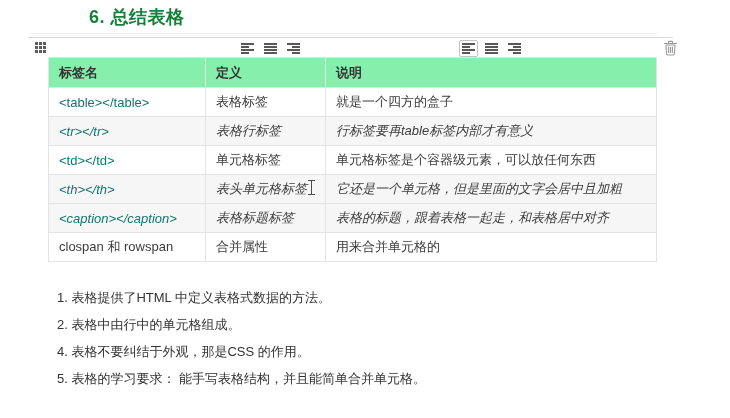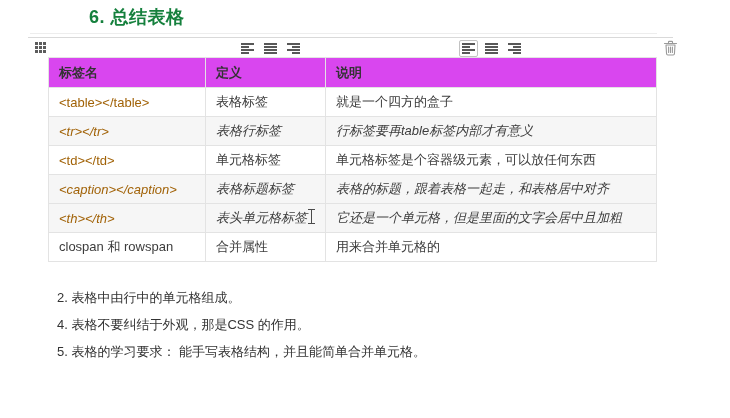--- a/index.html
+++ b/index.html
@@ -59,24 +59,24 @@
   
   .tbl{
     position:absolute;left:48px;top:57px;width:608px;
     border-collapse:collapse;table-layout:fixed;
     font-size:13px;color:#3c3c3c;
   }
   .tbl th,.tbl td{
     border:1px solid #e3e3e3;padding:0 6px 0 10px;text-align:left;vertical-align:middle;
     overflow:hidden;white-space:nowrap;
   }
-  .tbl thead th{height:29px;font-weight:700;color:#333;background:#d946ef;}
+  .tbl thead th{height:29px;font-weight:700;color:#333;background:#86efac;}
   .tbl tbody td{height:28px;font-weight:400;background:#fff;}
   .tbl tbody tr.shaded td{background:#f6f6f6;font-style:italic;}
-  .muted{color:#a16207;}
+  .muted{color:#0f766e;}
   .caret{
     display:none;width:7px;height:13px;position:relative;vertical-align:-2px;margin-left:1px;
     border-top:1px solid #4a4a4a;border-bottom:1px solid #4a4a4a;
   }
   .caret::after{content:"";position:absolute;left:3px;top:0;bottom:0;width:1px;background:#4a4a4a;}
 
   
   .notes{position:absolute;left:57px;top:284px;font-size:13px;color:#333;}
   .note{height:27px;line-height:27px;white-space:nowrap;}
 </style>
@@ -150,40 +150,41 @@
     <td><span>行标签要再table标签内部才有意义</span></td>
   </tr>
 
   <tr>
     <td><span class="muted">&lt;td&gt;&lt;/td&gt;</span></td>
     <td><span>单元格标签</span></td>
     <td><span>单元格标签是个容器级元素，可以放任何东西</span></td>
   </tr>
 
   <tr class="shaded">
+    <td><span class="muted">&lt;th&gt;&lt;/th&gt;</span></td>
+    <td><span>表头单元格标签</span><span class="caret" style="display: inline-block;"></span></td>
+    <td><span>它还是一个单元格，但是里面的文字会居中且加粗</span></td>
+  </tr>
+
+  <tr class="shaded">
     <td><span class="muted">&lt;caption&gt;&lt;/caption&gt;</span></td>
     <td><span>表格标题标签</span></td>
     <td><span>表格的标题，跟着表格一起走，和表格居中对齐</span></td>
-  </tr>
-
-  <tr class="shaded">
-    <td><span class="muted">&lt;th&gt;&lt;/th&gt;</span></td>
-    <td><span>表头单元格标签</span><span class="caret" style="display: inline-block;"></span></td>
-    <td><span>它还是一个单元格，但是里面的文字会居中且加粗</span></td>
   </tr>
 
   <tr>
     <td><span>clospan 和 rowspan</span></td>
     <td><span>合并属性</span></td>
     <td><span>用来合并单元格的</span></td>
   </tr>
 </tbody>
 </table>
 
 <div class="notes">
+  <div class="note">1. 表格提供了HTML 中定义表格式数据的方法。</div>
 
   <div class="note">2. 表格中由行中的单元格组成。</div>
 
 
   <div class="note">4. 表格不要纠结于外观，那是CSS 的作用。</div>
 
   <div class="note">5. 表格的学习要求： 能手写表格结构，并且能简单合并单元格。</div>
 </div>
 
 </body></html>

